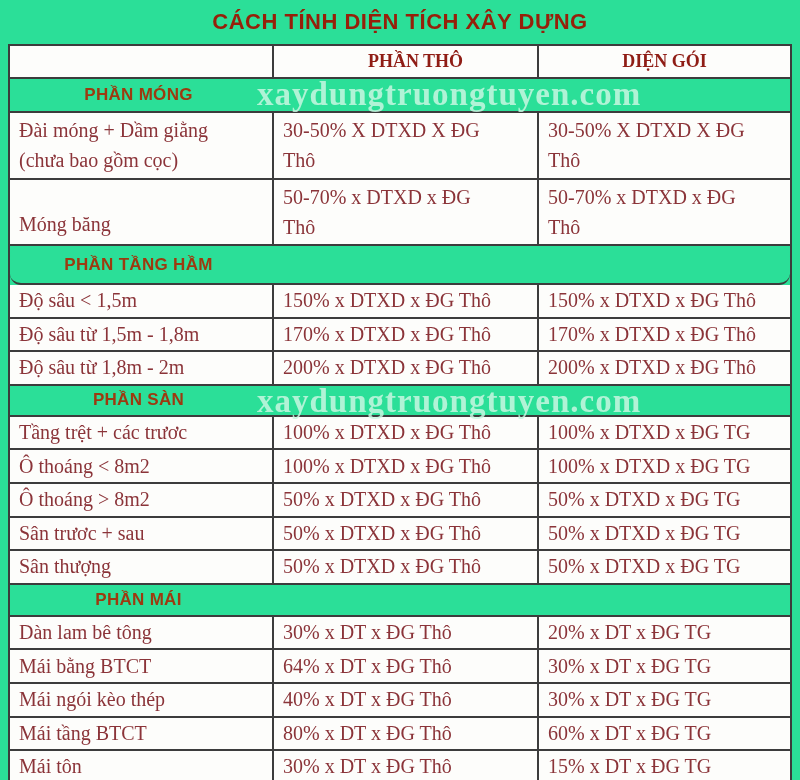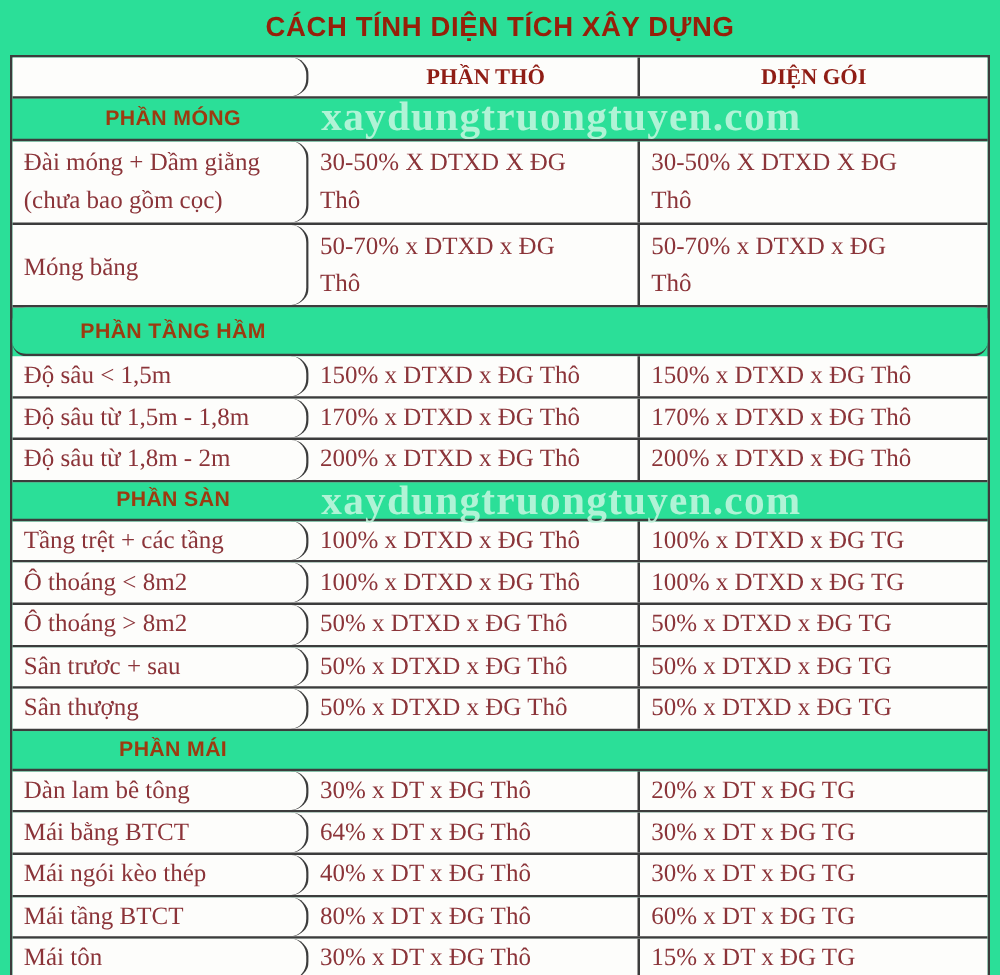--- a/index.html
+++ b/index.html
@@ -36,21 +36,21 @@
     border-bottom: 2px solid #3c3c3c;
   }
   .head-row .cell {
     display: flex; align-items: center; justify-content: center;
     box-sizing: border-box;
     font-family: "Liberation Serif", serif;
     font-weight: bold;
     font-size: 18px;
     color: #8F1D15;
   }
-  .c1 { width: 237px; border-radius: 14px; }
+  .c1 { width: 264px; }
   .c2 { width: 265px; }
   .c3 { flex: 1; }
   .bdr { border-right: 2px solid #3c3c3c; padding-left: 20px; }
 
   .section-header {
     position: relative;
     display: flex; align-items: center;
     border-bottom: 2px solid #3c3c3c;
     background: #2BDF98;
   }
@@ -92,21 +92,21 @@
     box-sizing: border-box;
     padding-left: 9px;
     font-size: 20px;
     color: #8B3439;
     white-space: pre-line;
     line-height: 1.35;
     overflow: hidden;
   }
   .row.tall { height: 66.5px; }
   .row.tall .cell { line-height: 1.5; }
-  .row.tall .cell.bottom-align { align-items: flex-end; padding-bottom: 15px; }
+  .row.tall .cell.bottom-align { align-items: flex-end; padding-bottom: 5px; }
 </style>
 </head>
 <body>
 
 <div class="frame">
 
   <div class="title-bar">
     <span class="title-text">CÁCH TÍNH DIỆN TÍCH XÂY DỰNG</span>
   </div>
 
@@ -152,21 +152,21 @@
         <div class="row">
           <div class="cell c1 bdr">Độ sâu từ 1,8m - 2m</div>
           <div class="cell c2 bdr">200% x DTXD x ĐG Thô</div>
           <div class="cell c3">200% x DTXD x ĐG Thô</div>
         </div>
         <div class="section-header sh-san">
           <span class="section-label">PHẦN SÀN</span>
           <span class="watermark">xaydungtruongtuyen.com</span>
         </div>
         <div class="row">
-          <div class="cell c1 bdr">Tầng trệt + các tầng</div>
+          <div class="cell c1 bdr">Tầng trệt + các trươc</div>
           <div class="cell c2 bdr">100% x DTXD x ĐG Thô</div>
           <div class="cell c3">100% x DTXD x ĐG TG</div>
         </div>
         <div class="row">
           <div class="cell c1 bdr">Ô thoáng &lt; 8m2</div>
           <div class="cell c2 bdr">100% x DTXD x ĐG Thô</div>
           <div class="cell c3">100% x DTXD x ĐG TG</div>
         </div>
         <div class="row">
           <div class="cell c1 bdr">Ô thoáng &gt; 8m2</div>

